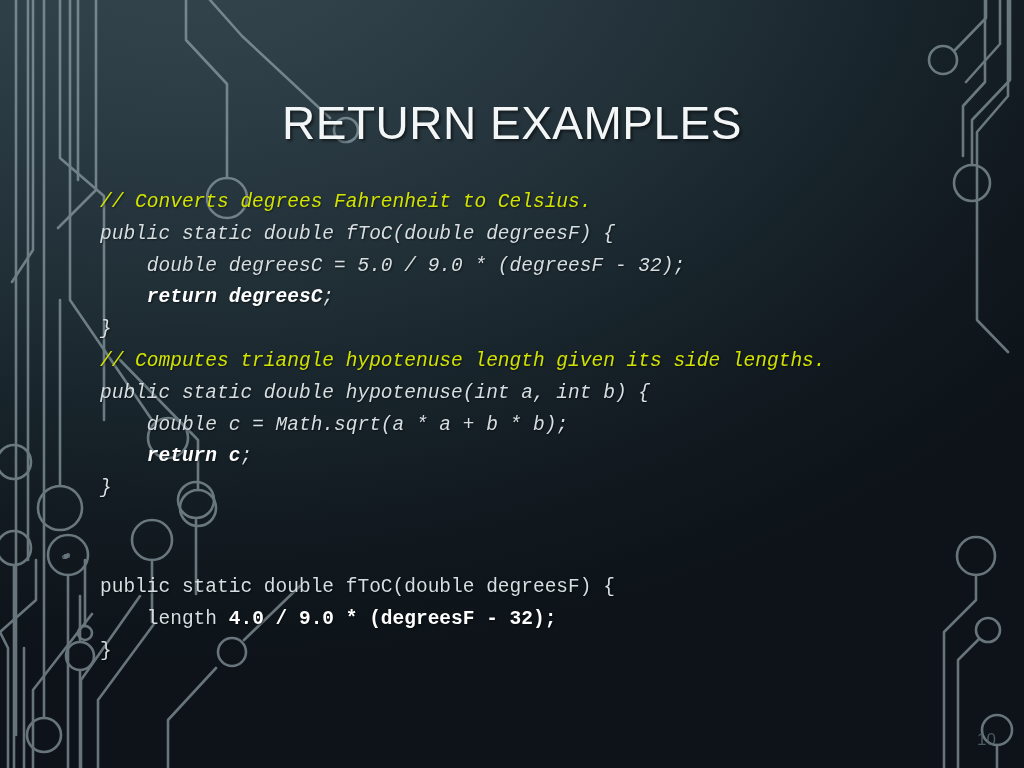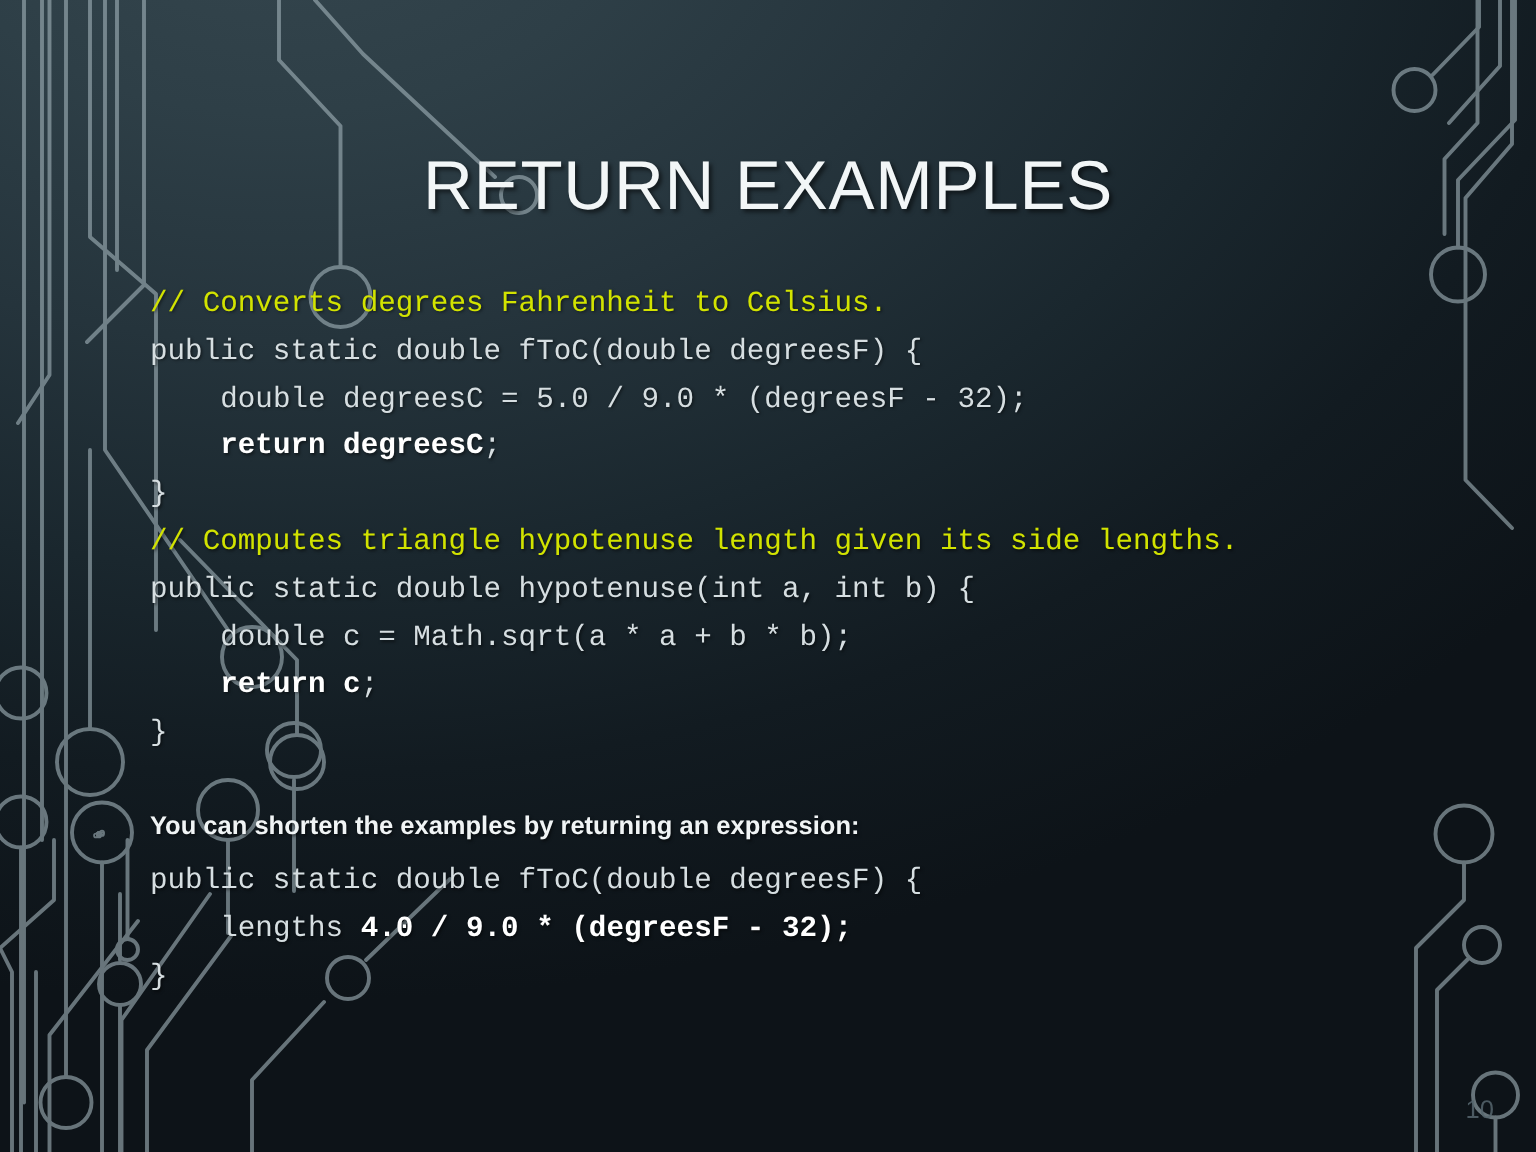--- a/index.html
+++ b/index.html
@@ -52,21 +52,21 @@
     left: 100px;
     top: 187px;
     width: 880px;
     font-family: "Liberation Mono", "DejaVu Sans Mono", monospace;
     font-size: 19.5px;
     line-height: 31.8px;
     color: #d6dee1;
     white-space: pre;
     text-shadow: 1px 1px 2px rgba(0,0,0,0.5);
   }
-  .code .line { min-height: 31.8px; }
+  .code .line { min-height: 31.8px; font-style: italic; }
   .cmt { color: #d2e300; }
   .b   { font-weight: bold; color: #ffffff; }
 
   
   .prose {
     position: absolute;
     left: 100px;
     top: 541px;
     font-family: "Liberation Sans", sans-serif;
     font-size: 17px;
@@ -195,19 +195,18 @@
         <path d="M997,745 L997,768"></path>
       </g>
 
     </g>
   </svg>
 
   <div class="title">RETURN EXAMPLES</div>
 
   <div class="code" id="code1"><div class="line"><span class="cmt">// Converts degrees Fahrenheit to Celsius.</span></div><div class="line"><span>public static double fToC(double degreesF) {</span></div><div class="line"><span>    </span><span>double degreesC = 5.0 / 9.0 * (degreesF - 32);</span></div><div class="line"><span>    </span><span class="b">return degreesC</span><span>;</span></div><div class="line"><span>}</span></div><div class="line"><span class="cmt">// Computes triangle hypotenuse length given its side lengths.</span></div><div class="line"><span>public static double hypotenuse(int a, int b) {</span></div><div class="line"><span>    </span><span>double c = Math.sqrt(a * a + b * b);</span></div><div class="line"><span>    </span><span class="b">return c</span><span>;</span></div><div class="line"><span>}</span></div></div>
 
-  <div class="prose">You can shorten the examples by returning an expression:</div>
-
-  <div class="code2" id="code2"><div class="line"><span>public static double fToC(double degreesF) {</span></div><div class="line"><span>    </span><span>lengths </span><span class="b">4.0 / 9.0 * (degreesF - 32);</span></div><div class="line"><span>}</span></div></div>
+
+  <div class="code2" id="code2"><div class="line"><span>public static double fToC(double degreesF) {</span></div><div class="line"><span>    </span><span>length </span><span class="b">4.0 / 9.0 * (degreesF - 32);</span></div><div class="line"><span>}</span></div></div>
 
   <div class="pagenum">10</div>
 
 </div>
 
 </body></html>

